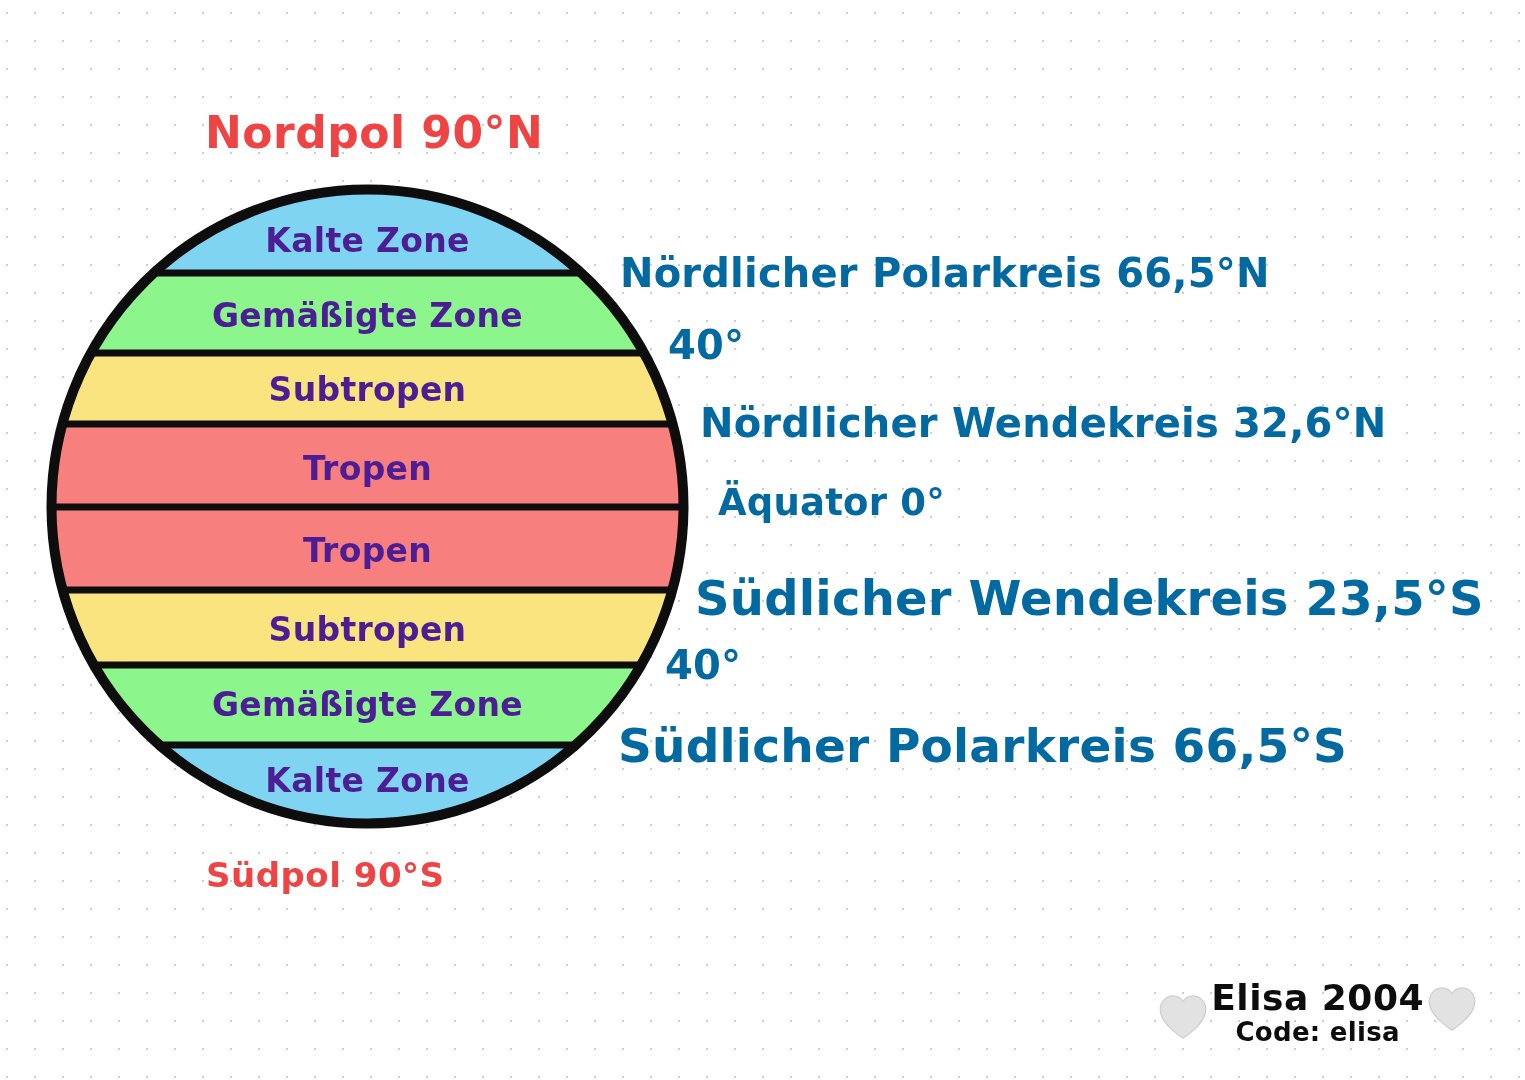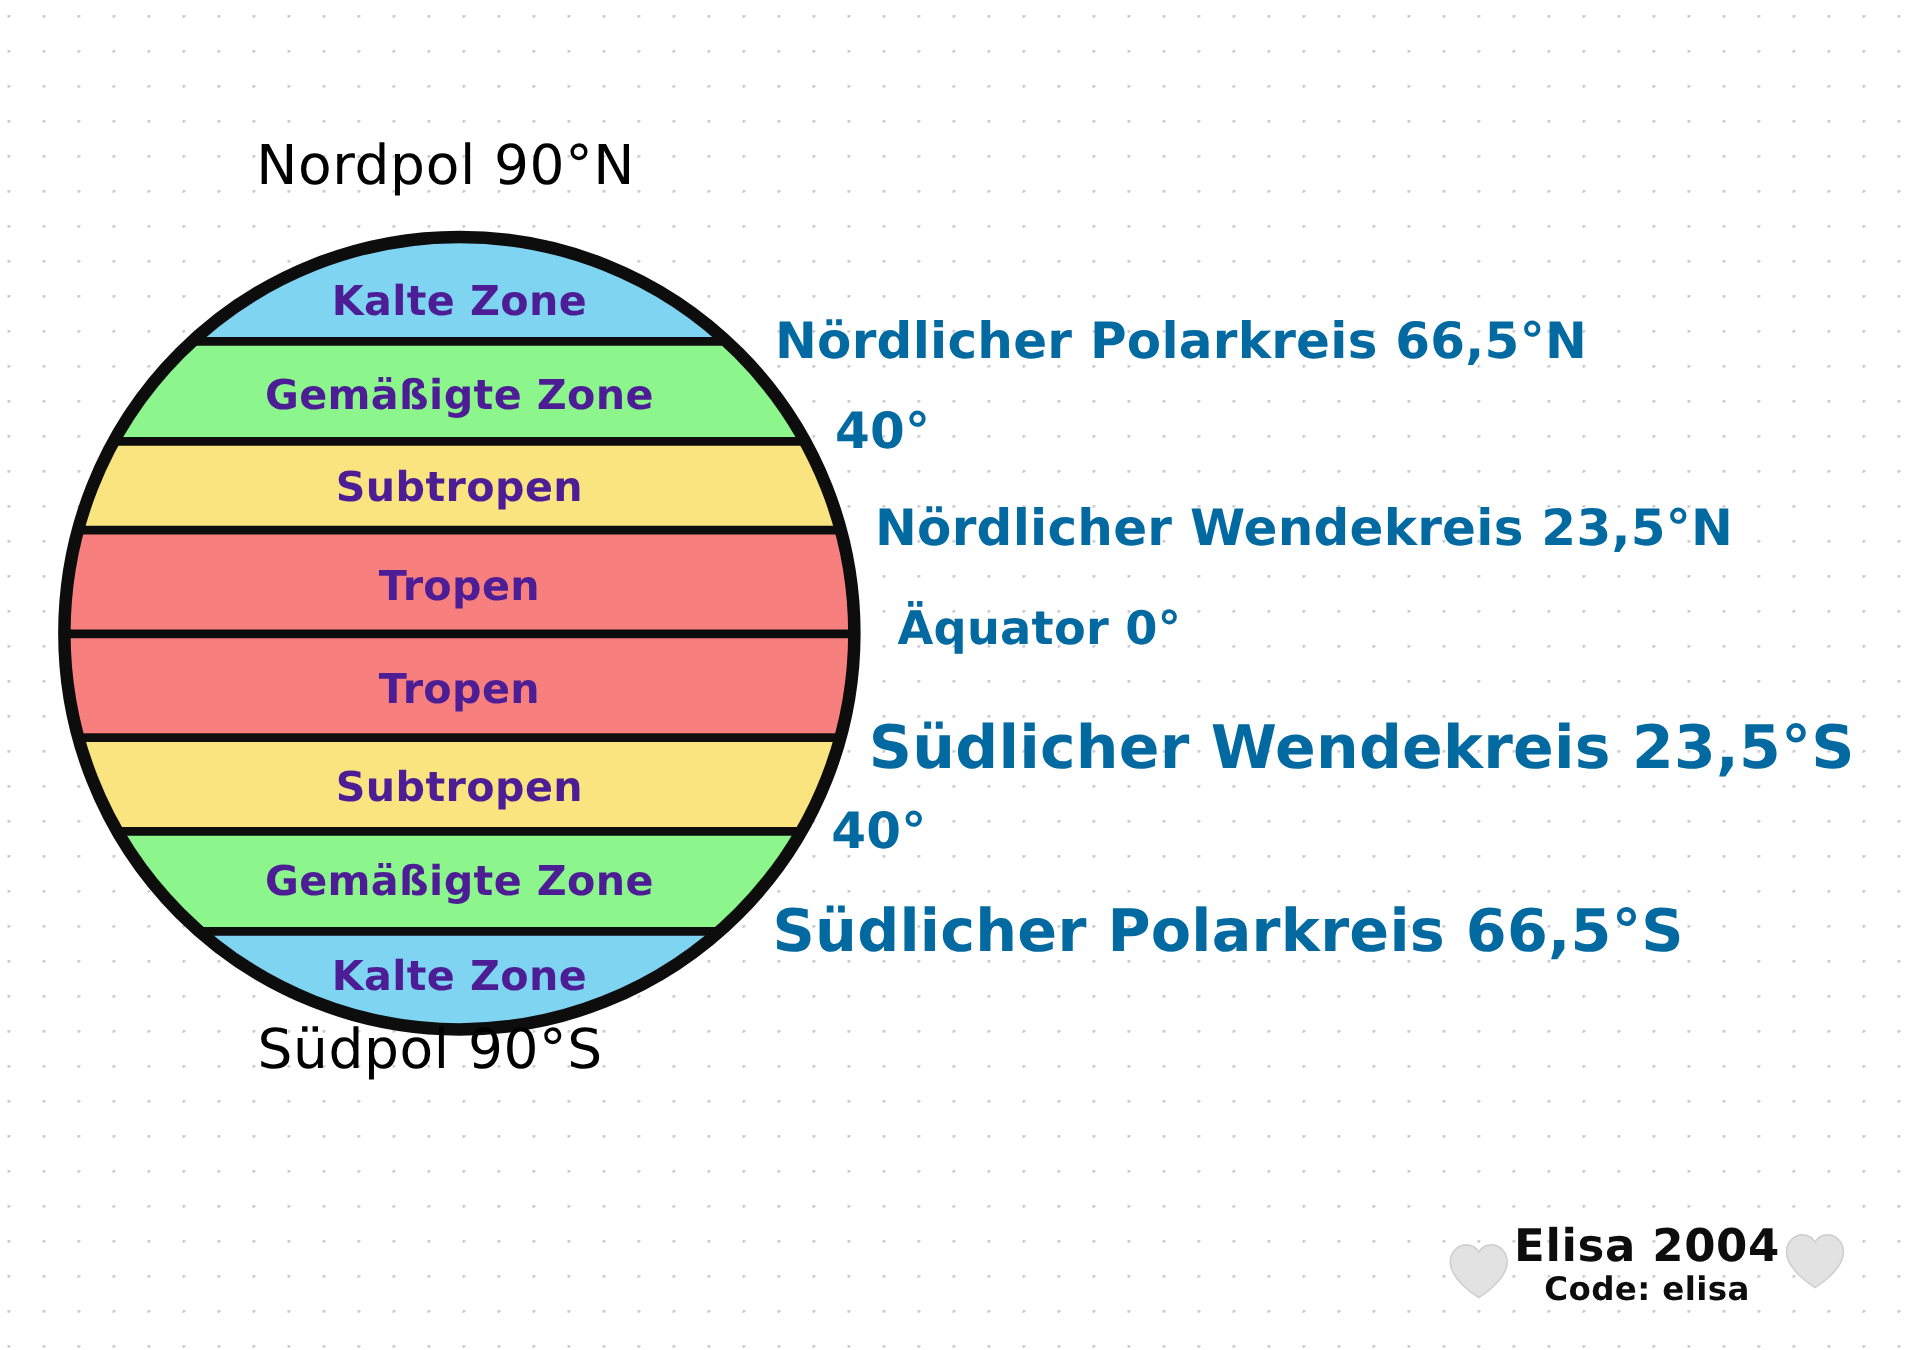--- a/index.html
+++ b/index.html
@@ -45,23 +45,23 @@
   .side-label{
     position:absolute;
     color:#0369a1;
     font-family:"DejaVu Sans", sans-serif;
     font-weight:600;
     white-space:nowrap;
     letter-spacing:0.2px;
   }
   .pole-label{
     position:absolute;
-    color:#000000;
+    color:#ef4444;
     font-family:"DejaVu Sans", sans-serif;
-    font-weight:400;
+    font-weight:700;
     white-space:nowrap;
     letter-spacing:0.5px;
   }
 
   
   #signature{
     position:absolute;
     left:1148px;top:962px;
     width:330px;height:104px;
     display:flex;align-items:center;justify-content:flex-end;
@@ -125,31 +125,31 @@
     <div class="zone-label" style="top:348px;font-size:33px;">Tropen</div>
     <div class="zone-label" style="top:427px;font-size:33px;">Subtropen</div>
     <div class="zone-label" style="top:502px;font-size:33px;">Gemäßigte Zone</div>
     <div class="zone-label" style="top:578px;font-size:33px;">Kalte Zone</div>
   </div>
 
   <div class="side-label" style="left:620px;top:250px;font-size:40px;">Nördlicher Polarkreis 66,5°N</div>
 
   <div class="side-label" style="left:668px;top:322px;font-size:40px;">40°</div>
 
-  <div class="side-label" style="left:700px;top:400px;font-size:40px;">Nördlicher Wendekreis 23,5°N</div>
+  <div class="side-label" style="left:700px;top:400px;font-size:40px;">Nördlicher Wendekreis 32,6°N</div>
 
   <div class="side-label" style="left:707px;top:481px;font-size:37px;margin-left:11px;">Äquator 0°</div>
 
   <div class="side-label" style="left:695px;top:570px;font-size:48px;">Südlicher Wendekreis 23,5°S</div>
 
   <div class="side-label" style="left:665px;top:642px;font-size:40px;">40°</div>
 
   <div class="side-label" style="left:618px;top:718px;font-size:47px;">Südlicher Polarkreis 66,5°S</div>
 
-  <div class="pole-label" id="label-south-pole" style="left:206px;top:814px;font-size:44px;">Südpol 90°S</div>
+  <div class="pole-label" id="label-south-pole" style="left:206px;top:855px;font-size:34px;">Südpol 90°S</div>
 
   <div id="signature">
     <div id="sig-inner">
       <svg class="heart" id="heart-left" viewBox="0 0 32 30">
         <path d="M16 28 C16 28 2 19.5 2 10.5 C2 5.3 5.9 2 9.8 2 C12.6 2 14.9 3.6 16 5.6 C17.1 3.6 19.4 2 22.2 2 C26.1 2 30 5.3 30 10.5 C30 19.5 16 28 16 28 Z" fill="#e2e2e2" stroke="#cfcfcf" stroke-width="0.8"></path>
       </svg>
       <div class="sig-text">
         <div id="sig-name">Elisa 2004</div>
         <div id="sig-code">Code: elisa</div>
       </div>

